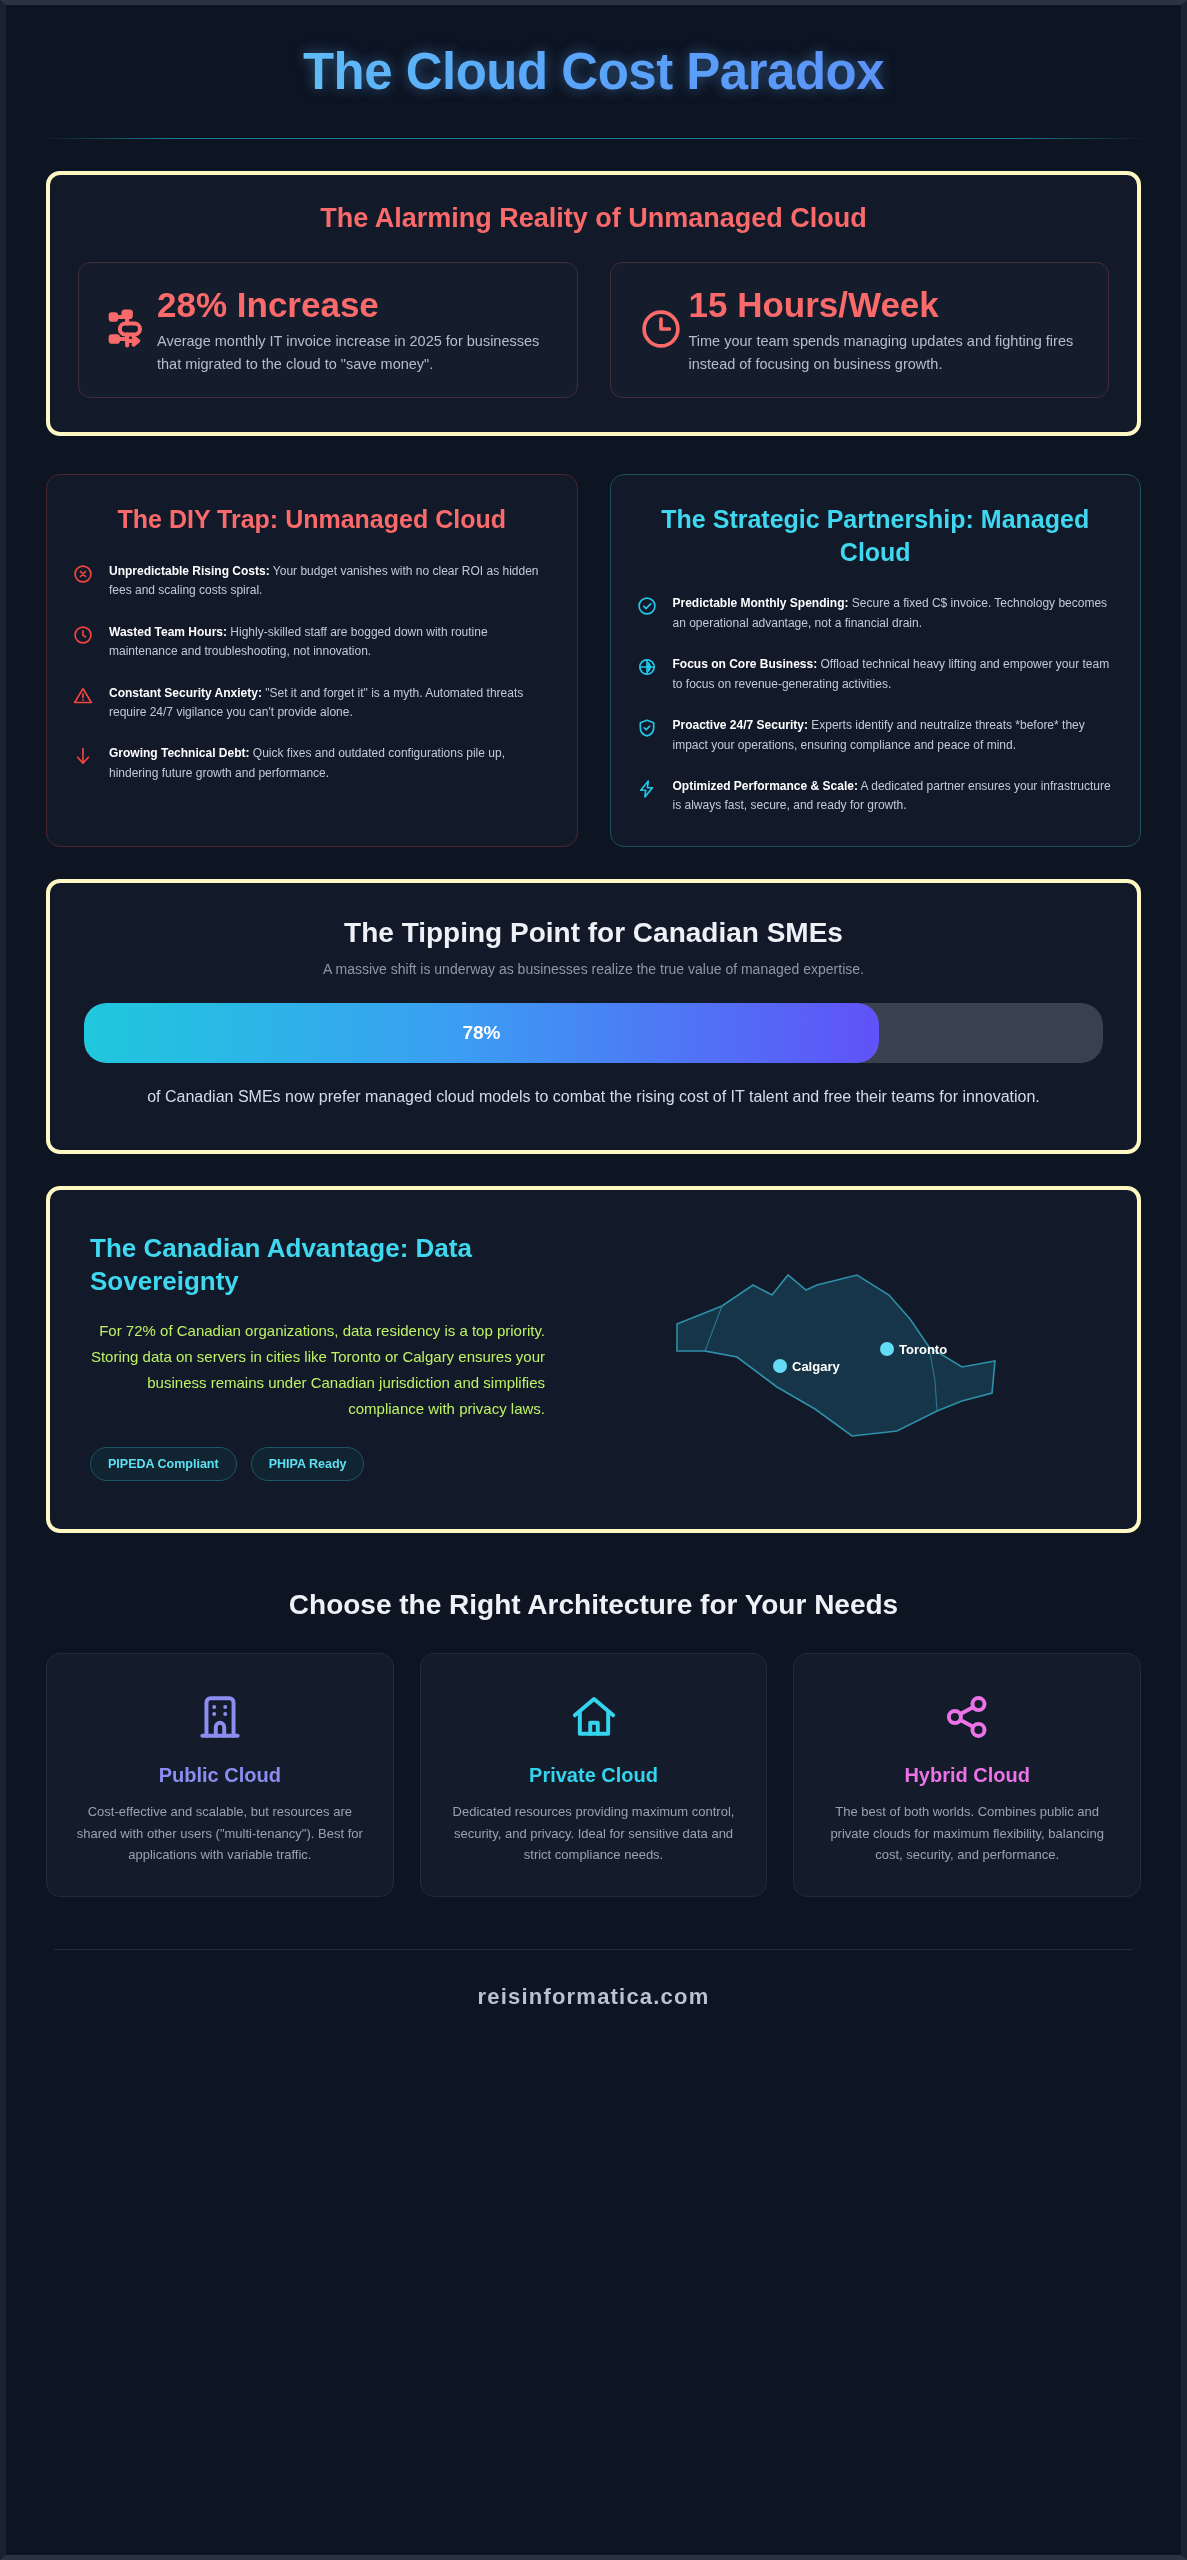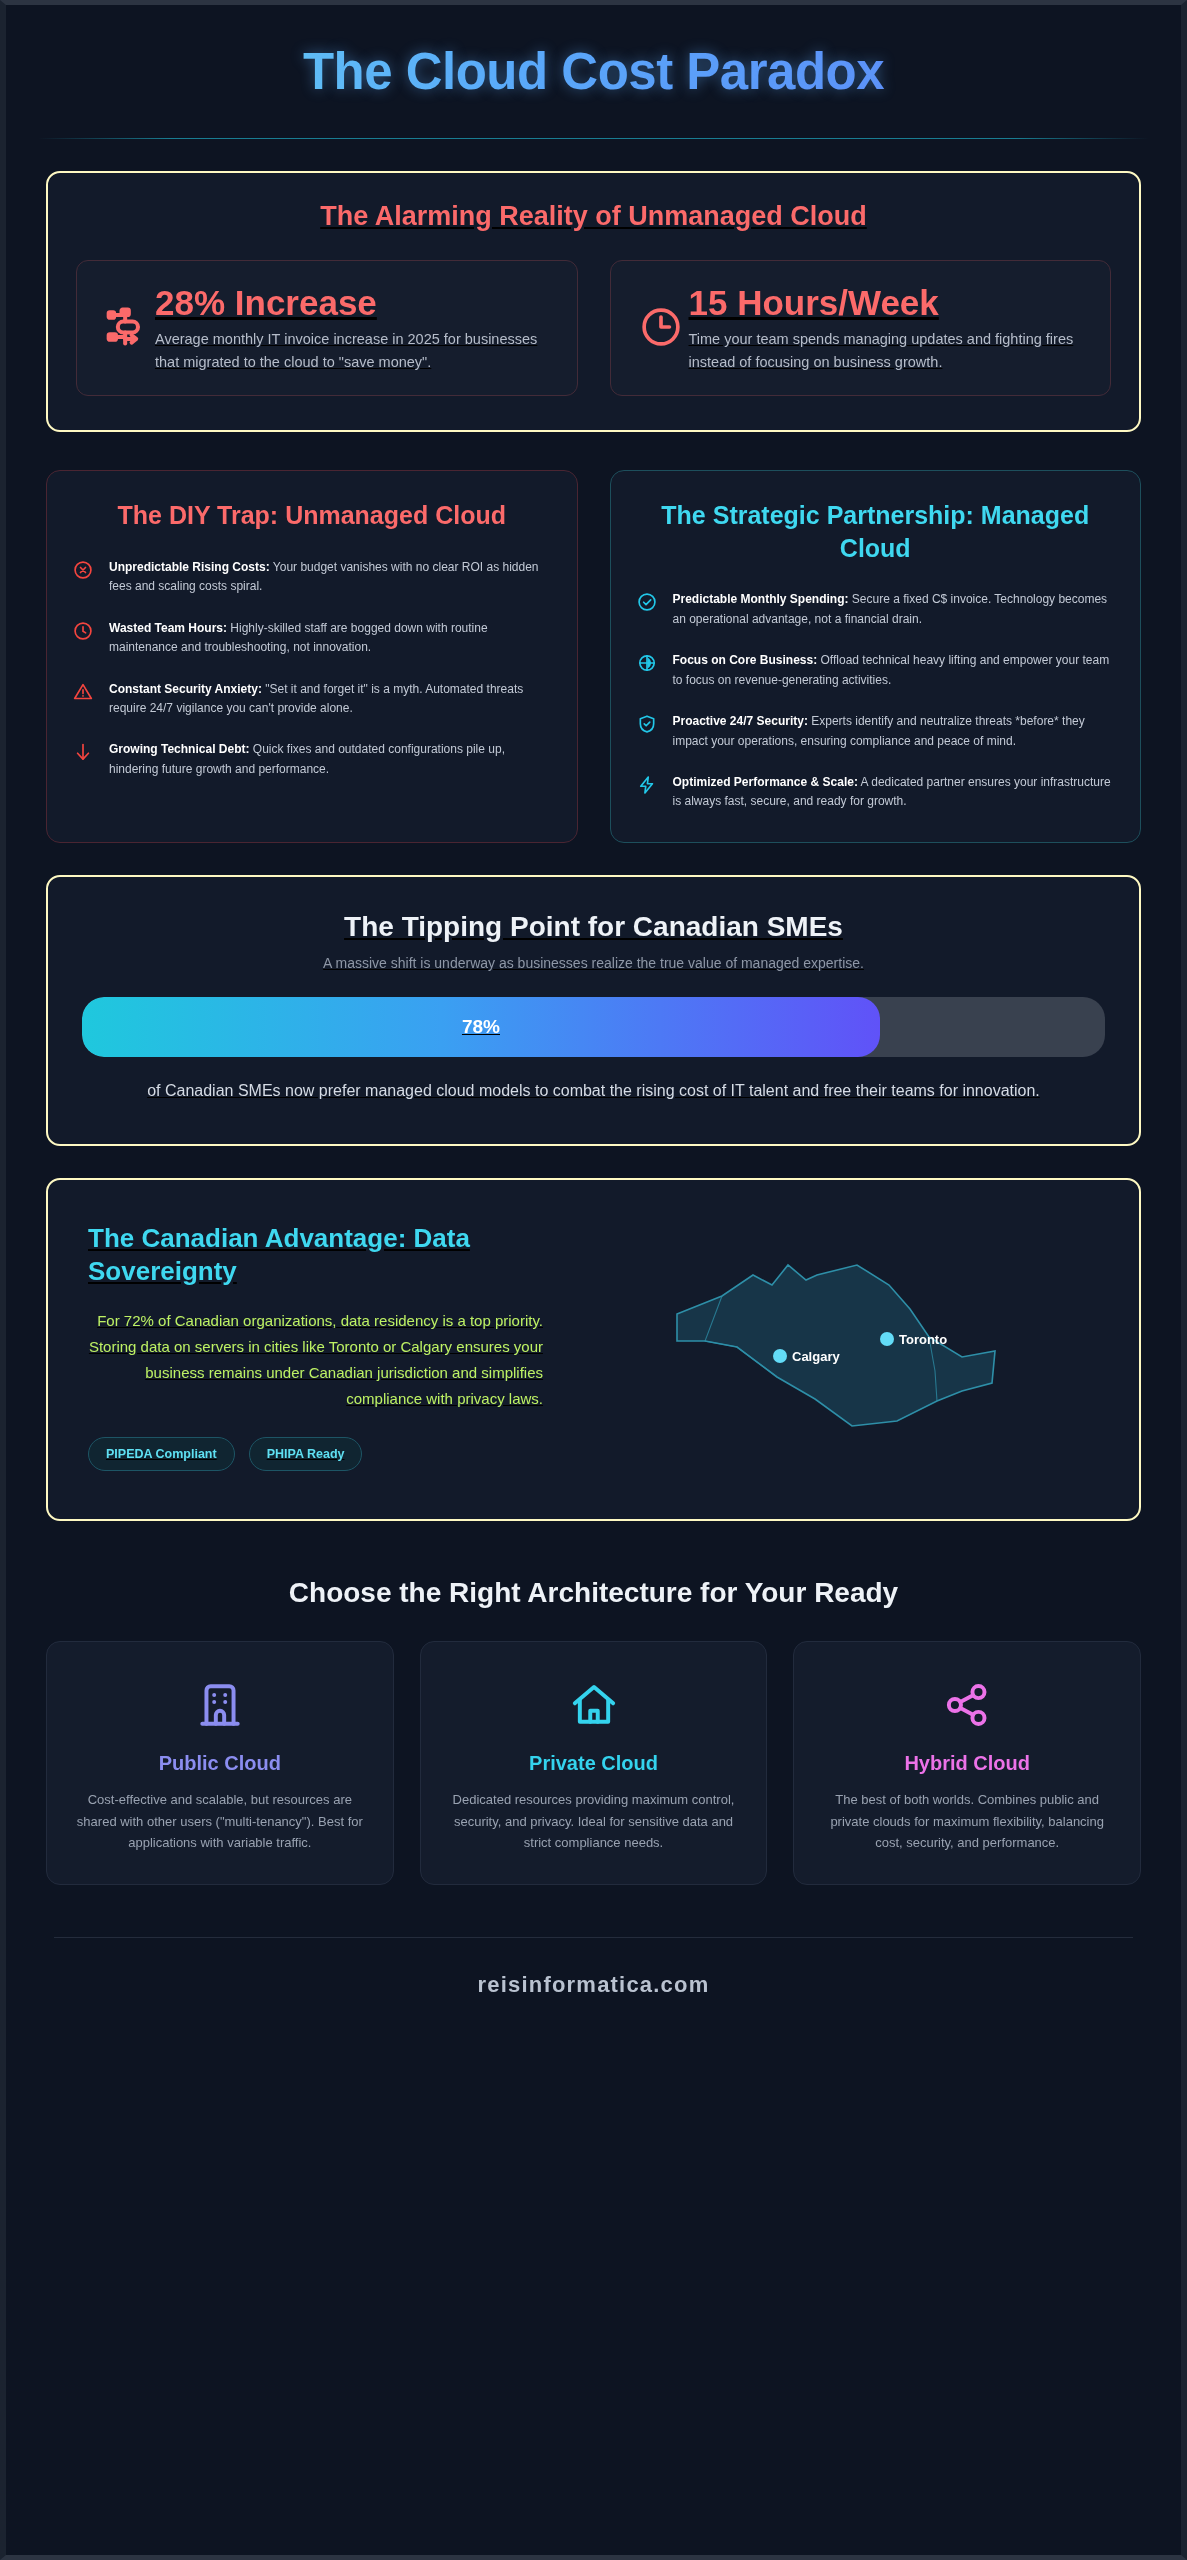--- a/index.html
+++ b/index.html
@@ -53,23 +53,22 @@
   .hr {
     margin: 36px 12px 0 12px;
     height: 1px;
     background: linear-gradient(90deg, rgba(34,211,238,.0), rgba(34,211,238,.55) 12%, rgba(34,211,238,.55) 88%, rgba(34,211,238,0));
   }
 
   
   .panel {
     margin: 32px 20px 0 20px;
     background: #121a2a;
-    border: 2px solid #fef9c3;
+    border: 4px solid #fef9c3;
     border-radius: 14px;
-    text-decoration: underline;
   }
 
   
   .alarm-panel { padding: 28px 28px 34px 28px; }
   .alarm-heading {
     text-align: center;
     color: #fb6a6a;
     font-size: 27px;
     font-weight: bold;
     margin-bottom: 28px;
@@ -414,21 +413,21 @@
 
         <circle cx="220" cy="88" r="7" fill="#63dcf7"></circle>
         <text x="232" y="93" fill="#ffffff" font-family="Liberation Sans, sans-serif" font-size="13" font-weight="bold">Toronto</text>
 
         <circle cx="113" cy="105" r="7" fill="#63dcf7"></circle>
         <text x="125" y="110" fill="#ffffff" font-family="Liberation Sans, sans-serif" font-size="13" font-weight="bold">Calgary</text>
       </svg>
     </div>
   </div>
 
-  <div class="arch-heading">Choose the Right Architecture for Your Ready</div>
+  <div class="arch-heading">Choose the Right Architecture for Your Needs</div>
   <div class="arch-row">
 
     <div class="arch-card">
       <div class="arch-icon">
         <svg width="50" height="50" viewBox="0 0 24 24" fill="none" stroke="#8b8df0" stroke-width="1.9" stroke-linecap="round" stroke-linejoin="round">
           <path d="M5.5 21V5a2 2 0 0 1 2-2h9a2 2 0 0 1 2 2v16"></path>
           <path d="M3.5 21h17"></path>
           <path d="M9.2 7.2h.01M14.5 7.2h.01M9.2 10.6h.01M14.5 10.6h.01"></path>
           <path d="M10 21v-4.2a2 2 0 0 1 4 0V21"></path>
         </svg>

